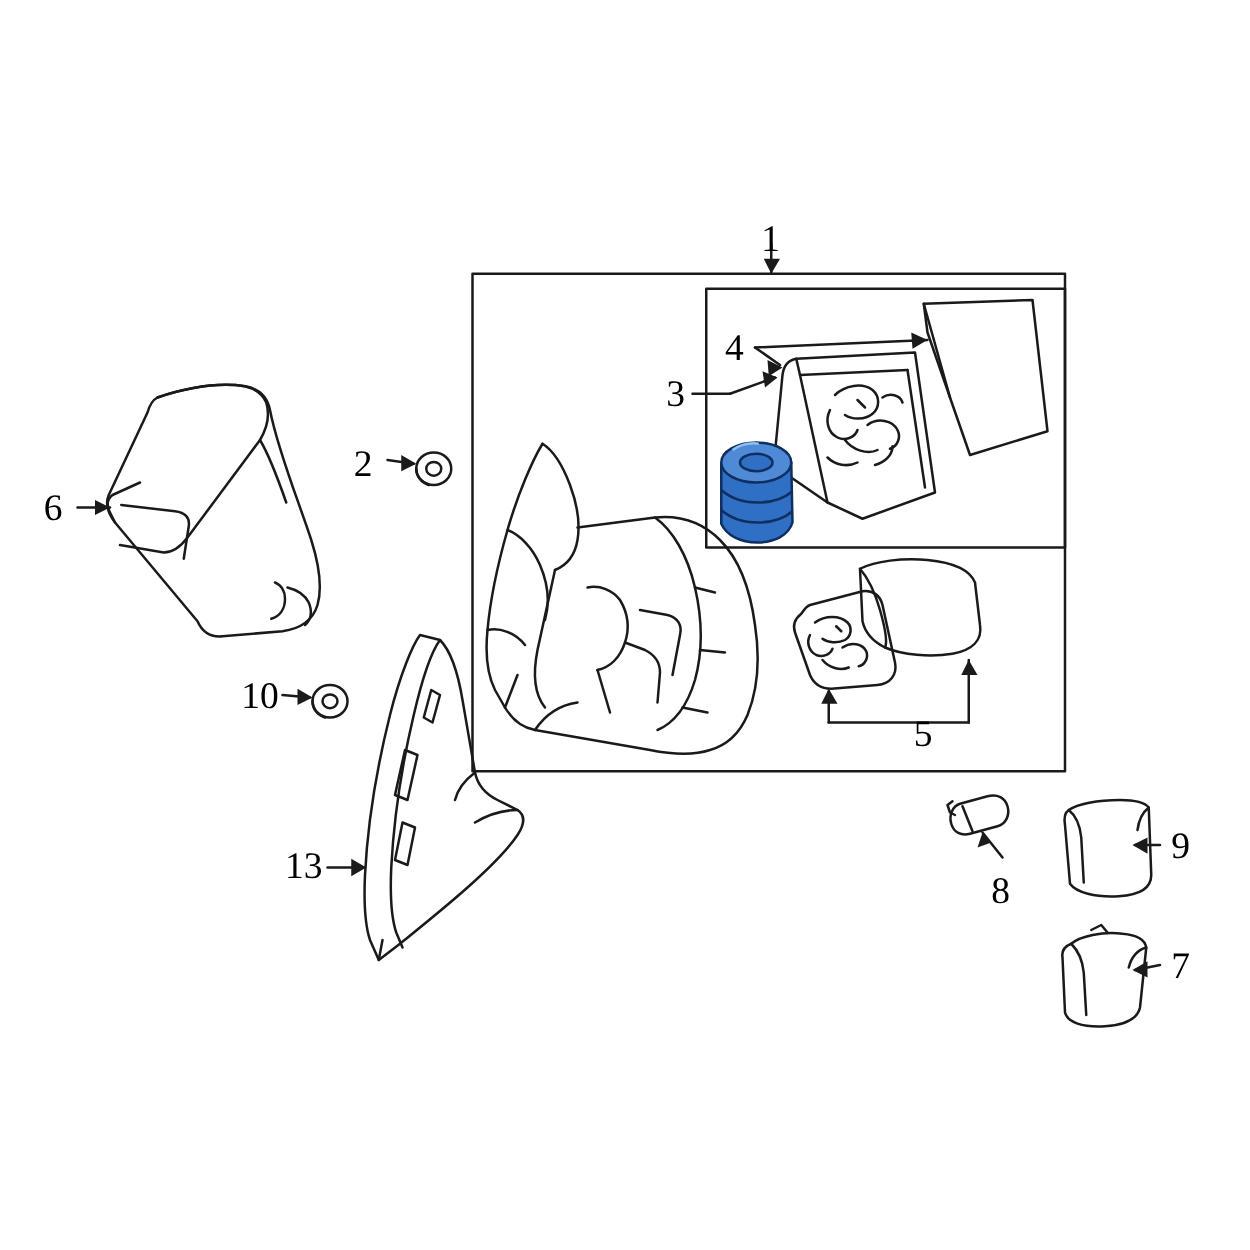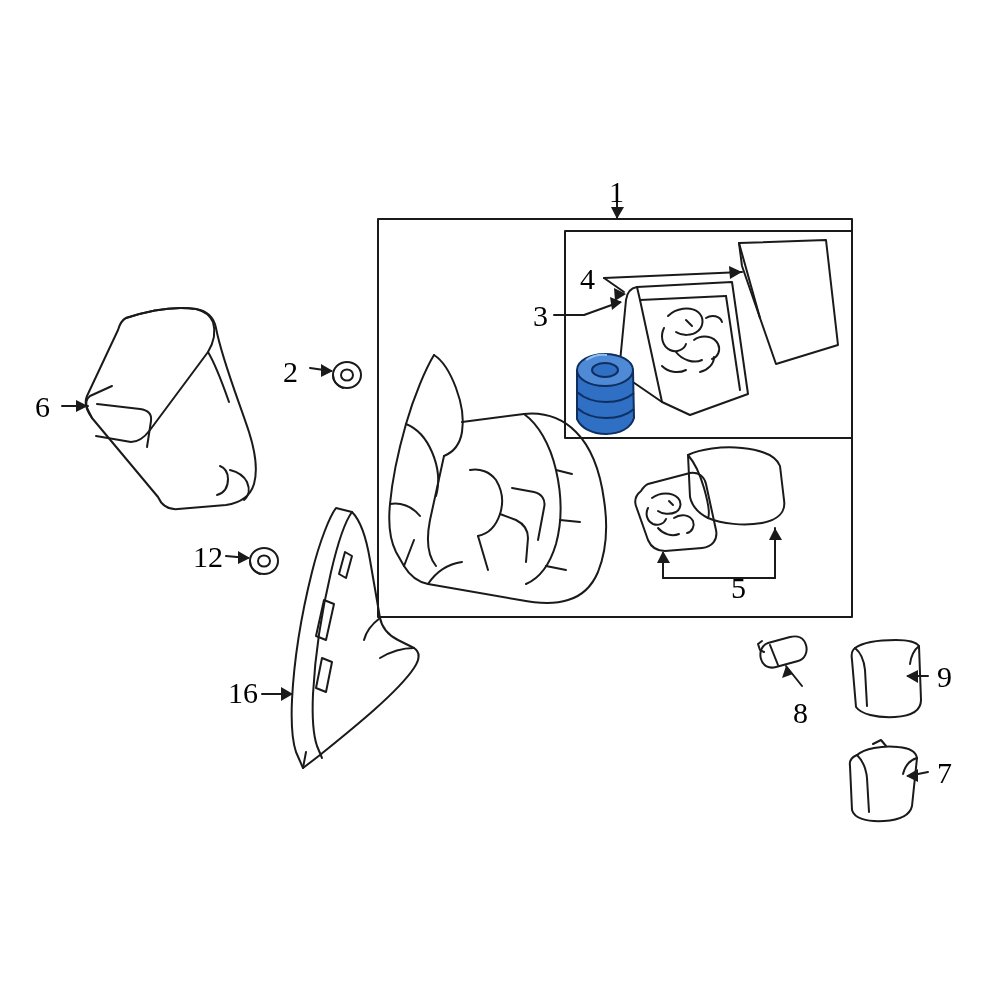--- a/index.html
+++ b/index.html
@@ -245,16 +245,16 @@
 
   <div class="callout" style="left:609px; top:177px;">1</div>
   <div class="callout" style="left:283px; top:357px;">2</div>
   <div class="callout" style="left:533px; top:301px;">3</div>
   <div class="callout" style="left:580px; top:264px;">4</div>
   <div class="callout" style="left:731px; top:573px;">5</div>
   <div class="callout" style="left:35px; top:392px;">6</div>
   <div class="callout" style="left:937px; top:758px;">7</div>
   <div class="callout" style="left:793px; top:698px;">8</div>
   <div class="callout" style="left:937px; top:662px;">9</div>
-  <div class="callout" style="left:228px; top:678px;">16</div>
-  <div class="callout" style="left:193px; top:542px;">12</div>
+  <div class="callout" style="left:228px; top:678px;">13</div>
+  <div class="callout" style="left:193px; top:542px;">10</div>
 
 </div>
 
 </body></html>

